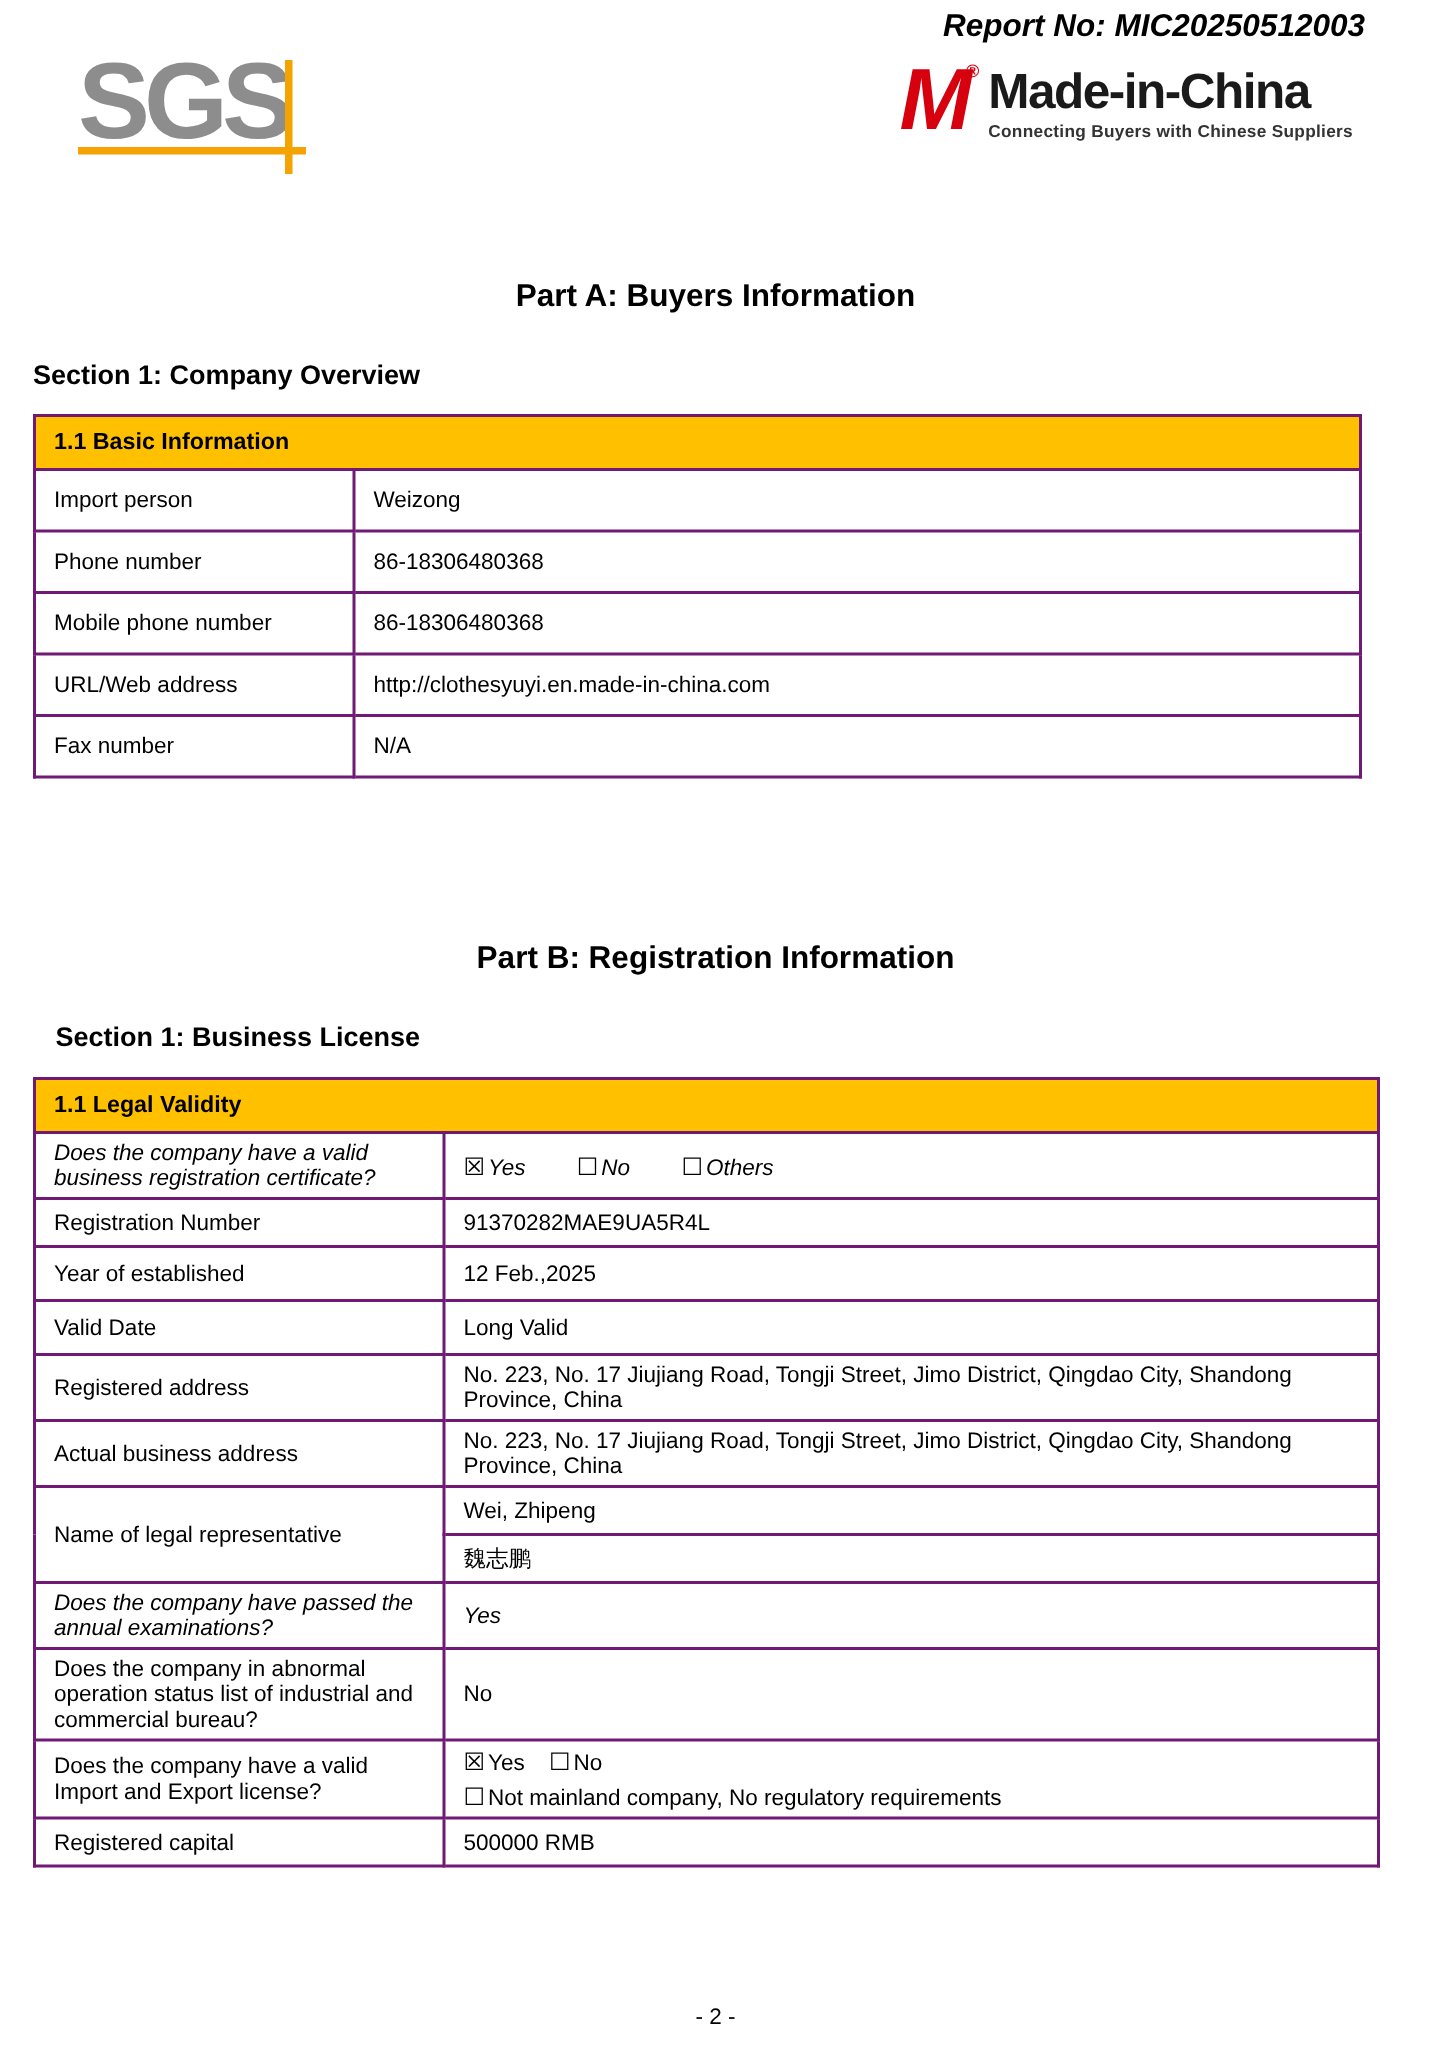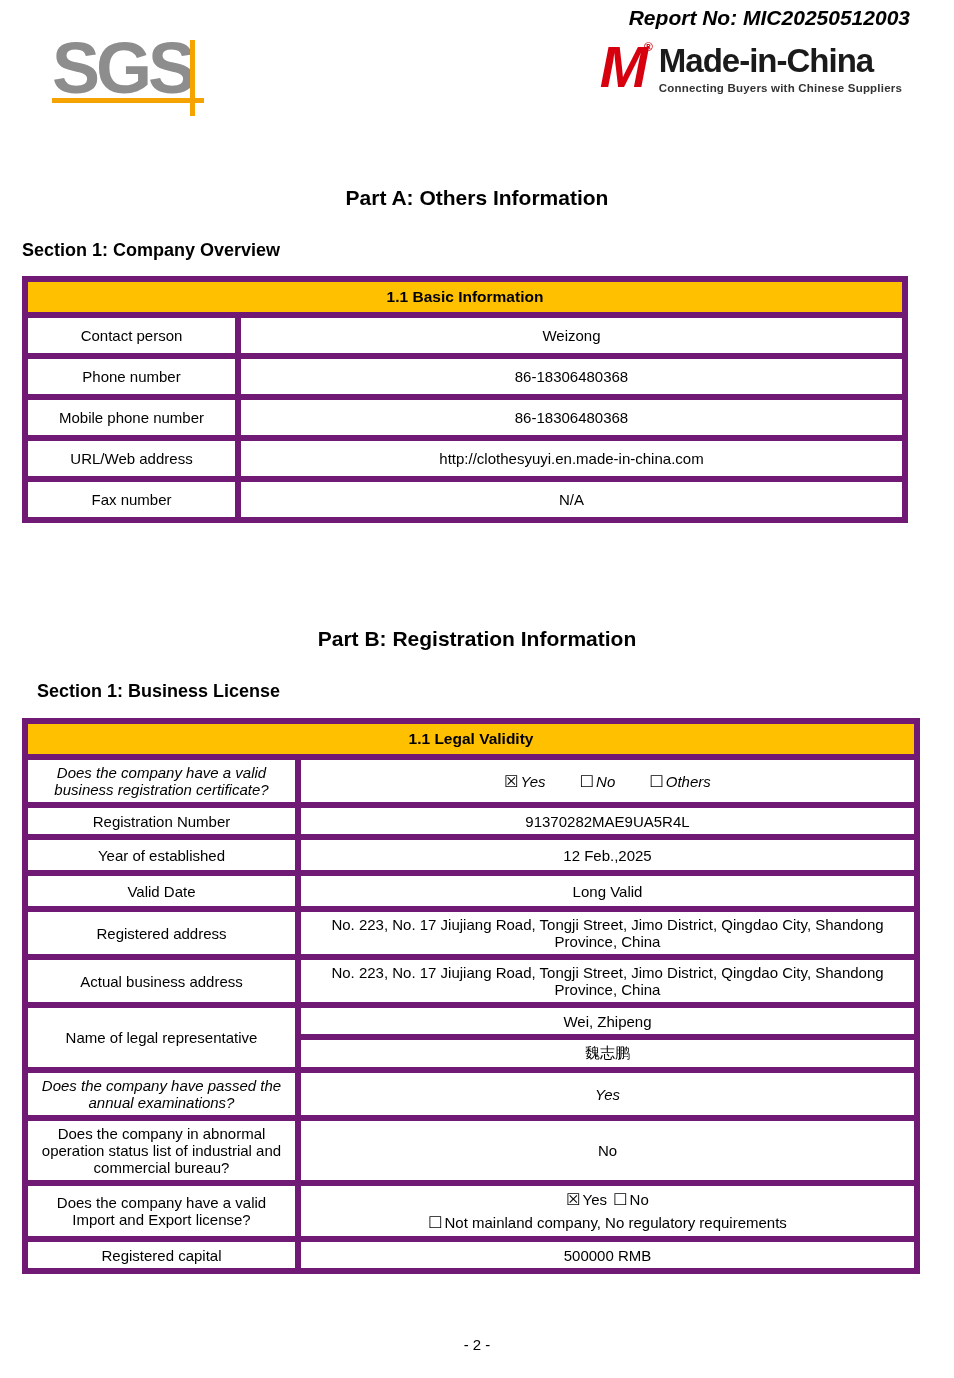--- a/index.html
+++ b/index.html
@@ -40,21 +40,21 @@
   
   .part-title { position:absolute; left:0; width:100%; text-align:center; font-size:21px; font-weight:bold; }
   .part-a-title { top:186px; }
   .part-b-title { top:627px; }
   .section-title { position:absolute; left:22px; font-size:18px; font-weight:bold; }
   .section-a { top:240px; }
   .section-b { top:681px;margin-left:15px; }
 
   
   table { border-collapse:collapse; table-layout:fixed; background:#fff; }
-  td, th { border:6px solid #701a75; font-size:15px; vertical-align:middle; padding:4px 12px; text-align:center; }
+  td, th { border:2px solid #701a75; font-size:15px; vertical-align:middle; padding:4px 12px; text-align:left; }
   th.yellow-bar {
     background:#ffc000; font-size:15.5px; font-weight:bold;
     height:36px; padding-left:12px;
   }
   .table-a { position:absolute; left:22px; top:276px; width:886px; }
   .table-a col.c1 { width:213px; }
   .table-a tr.data-row { height:41px; }
 
   .table-b { position:absolute; left:22px; top:718px; width:898px; }
   .table-b col.c1 { width:273px; }
@@ -88,34 +88,34 @@
 
   <div class="mic-logo">
     <span class="mic-m">M</span>
     <span class="mic-reg">®</span>
     <span class="mic-right">
       <span class="mic-name" style="display:block">Made-in-China</span>
       <span class="mic-tagline" style="display:block">Connecting Buyers with Chinese Suppliers</span>
     </span>
   </div>
 
-  <div class="part-title part-a-title">Part A: Others Information</div>
+  <div class="part-title part-a-title">Part A: Buyers Information</div>
   <div class="section-title section-a">Section 1: Company Overview</div>
 
   <table class="table-a">
     <colgroup>
         <col class="c1">
         <col>
       </colgroup>
     <tbody>
         <tr>
       <th class="yellow-bar" colspan="2">1.1 Basic Information</th>
     </tr>
     <tr class="data-row">
-      <td>Contact person</td>
+      <td>Import person</td>
       <td>Weizong</td>
     </tr>
     <tr class="data-row">
       <td>Phone number</td>
       <td>86-18306480368</td>
     </tr>
     <tr class="data-row">
       <td>Mobile phone number</td>
       <td>86-18306480368</td>
     </tr>
@@ -192,21 +192,21 @@
 
     <tr class="h56">
       <td>Does the company in abnormal operation status list of industrial and commercial bureau?</td>
       <td>No</td>
     </tr>
 
     <tr class="h48">
       <td>Does the company have a valid Import and Export license?</td>
       <td>
         <div>
-          <span class="opt" style="margin-right:2px"><span class="cb-symbol">☒</span><span>Yes</span></span>
+          <span class="opt" style="margin-right:12px"><span class="cb-symbol">☒</span><span>Yes</span></span>
           <span class="opt"><span class="cb-symbol">☐</span><span>No</span></span>
         </div>
         <div class="line2">
           <span class="cb-symbol">☐</span><span>Not mainland company, No regulatory requirements</span>
         </div>
       </td>
     </tr>
 
     <tr class="h32">
       <td>Registered capital</td>

